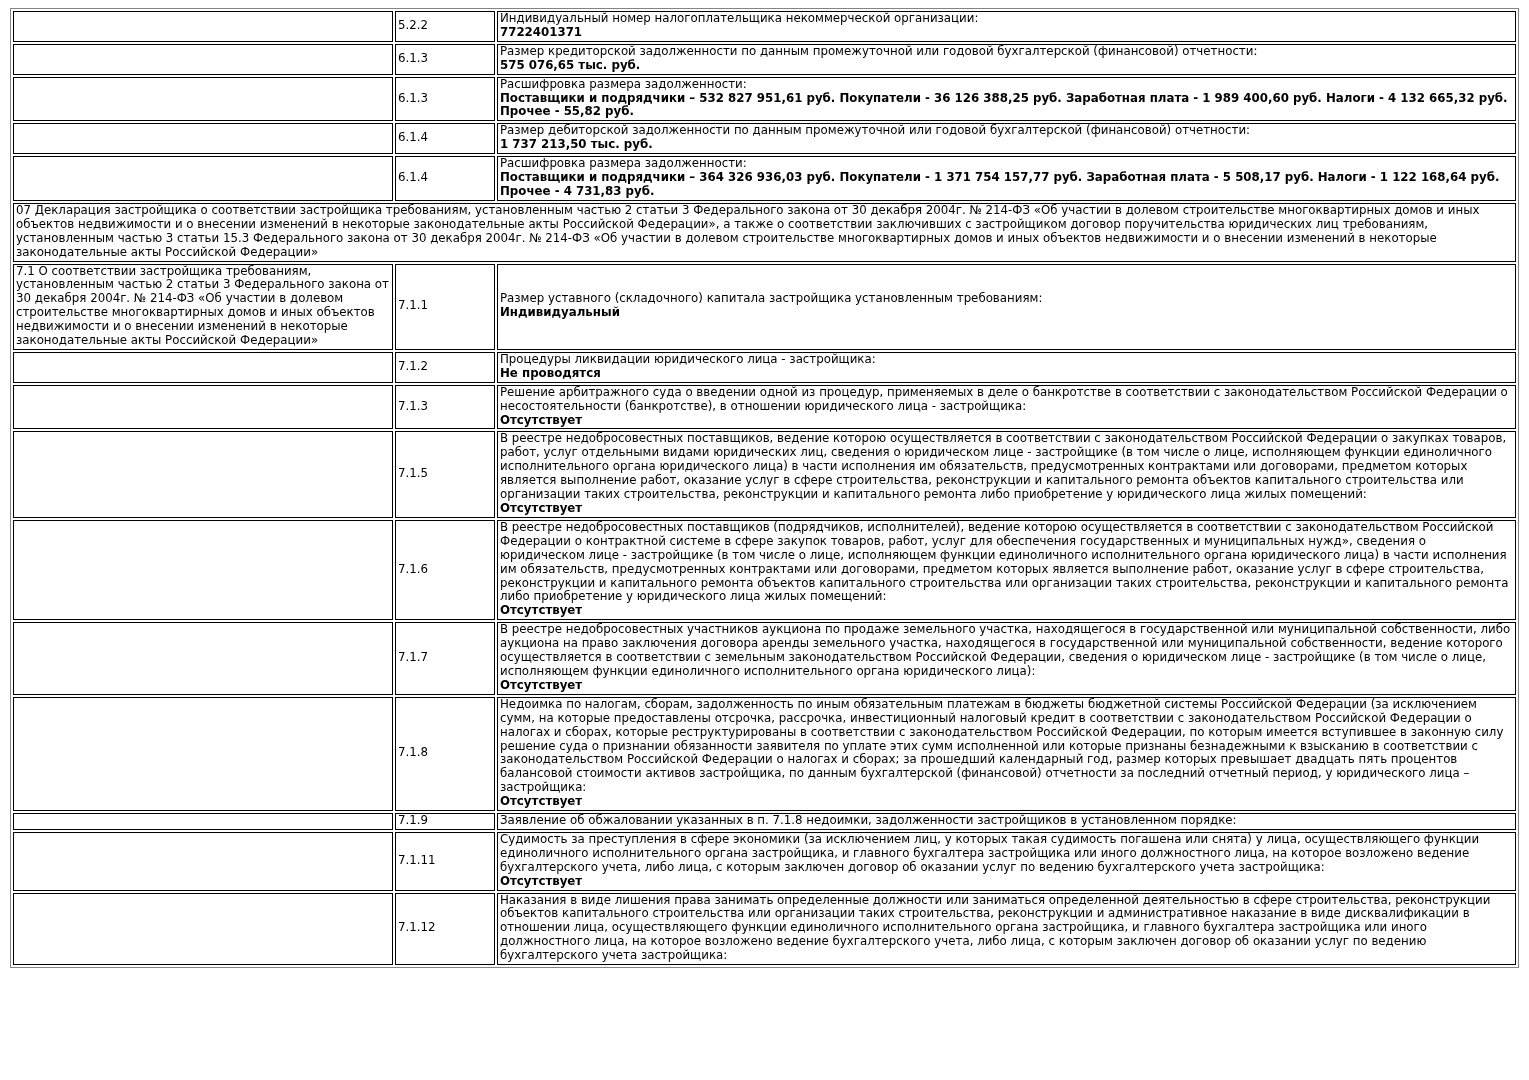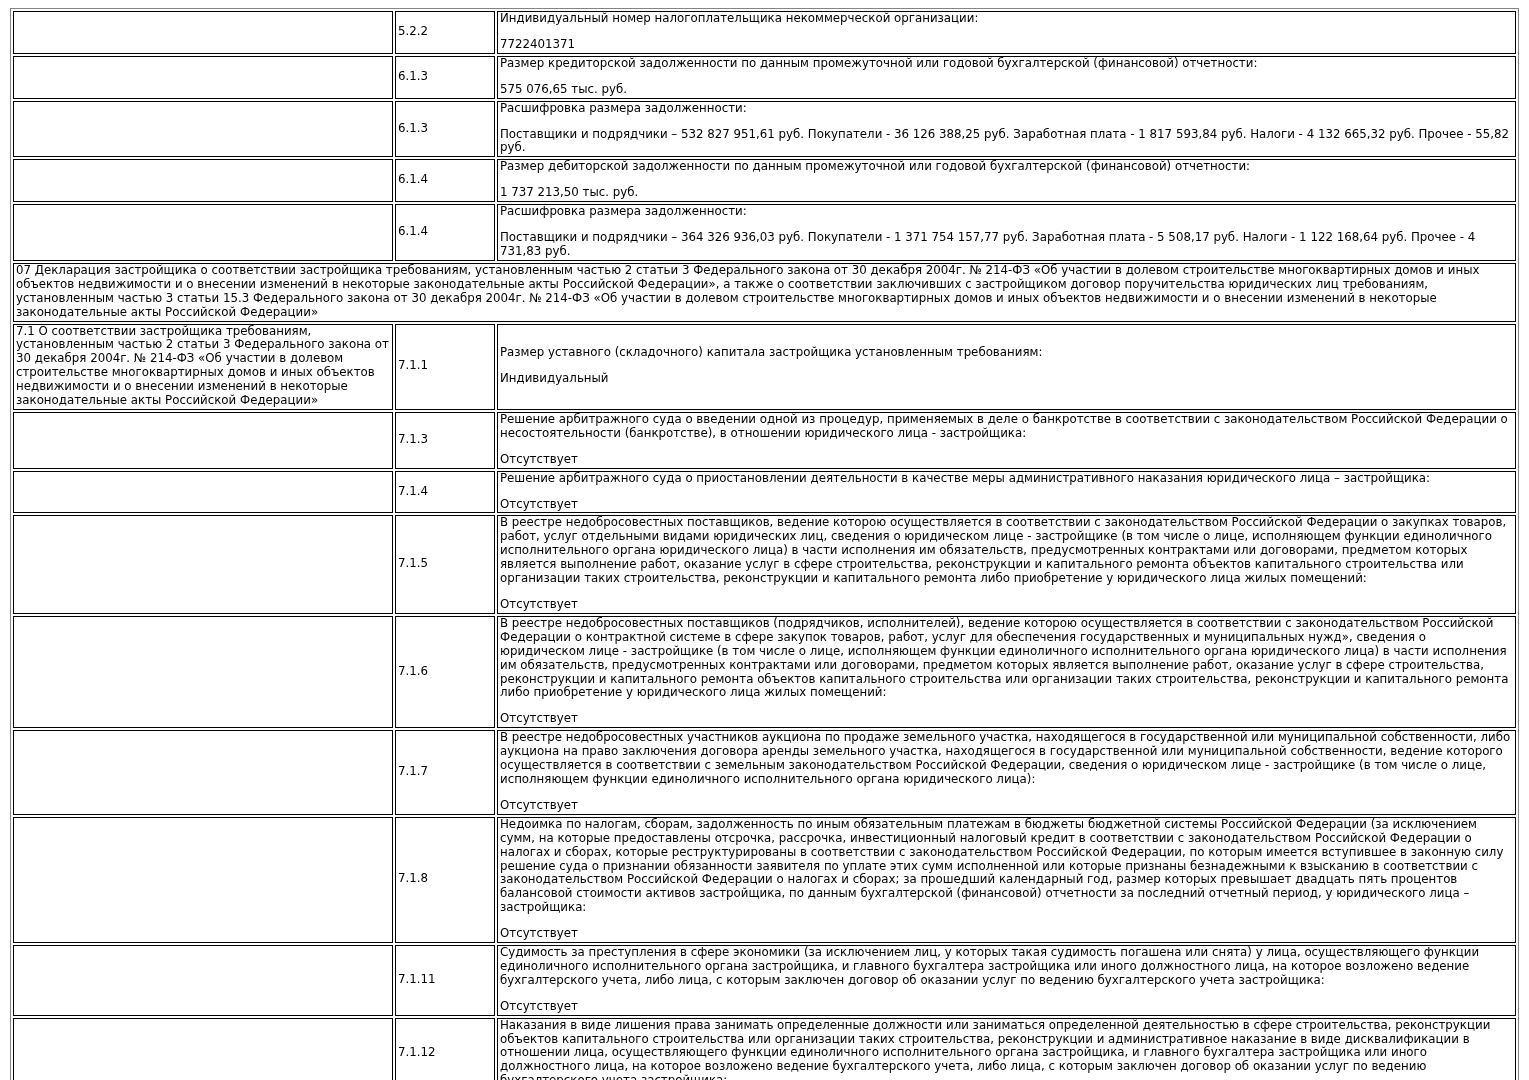--- a/index.html
+++ b/index.html
@@ -28,21 +28,21 @@
     padding: 0 2px 1px 2px;
     vertical-align: middle;
     line-height: 13.9px;
     word-wrap: break-word;
   }
   td.c-left  { }
   td.c-num   { }
   td.c-val   { }
   td.c-section { }
   .row-label { }
-  .row-value { font-weight: normal; margin-top: 12px; }
+  .row-value { font-weight: bold; }
 </style>
 </head>
 <body>
 
 <div class="page">
   <table class="decl">
     <colgroup>
       <col style="width:380px">
       <col style="width:100px">
       <col>
@@ -62,21 +62,21 @@
     <td class="c-val">
       <div class="row-label">Размер кредиторской задолженности по данным промежуточной или годовой бухгалтерской (финансовой) отчетности:</div>
       <div class="row-value">575 076,65 тыс. руб.</div>
     </td>
   </tr>
         <tr>
     <td class="c-left"></td>
     <td class="c-num">6.1.3</td>
     <td class="c-val">
       <div class="row-label">Расшифровка размера задолженности:</div>
-      <div class="row-value">Поставщики и подрядчики – 532 827 951,61 руб. Покупатели - 36 126 388,25 руб. Заработная плата - 1 817 593,84 руб. Налоги - 4 132 665,32 руб. Прочее - 55,82 руб.</div>
+      <div class="row-value">Поставщики и подрядчики – 532 827 951,61 руб. Покупатели - 36 126 388,25 руб. Заработная плата - 1 989 400,60 руб. Налоги - 4 132 665,32 руб. Прочее - 55,82 руб.</div>
     </td>
   </tr>
         <tr>
     <td class="c-left"></td>
     <td class="c-num">6.1.4</td>
     <td class="c-val">
       <div class="row-label">Размер дебиторской задолженности по данным промежуточной или годовой бухгалтерской (финансовой) отчетности:</div>
       <div class="row-value">1 737 213,50 тыс. руб.</div>
     </td>
   </tr>
@@ -94,31 +94,31 @@
         <tr>
     <td class="c-left">7.1 О соответствии застройщика требованиям, установленным частью 2 статьи 3 Федерального закона от 30 декабря 2004г. № 214-ФЗ «Об участии в долевом строительстве многоквартирных домов и иных объектов недвижимости и о внесении изменений в некоторые законодательные акты Российской Федерации»</td>
     <td class="c-num">7.1.1</td>
     <td class="c-val">
       <div class="row-label">Размер уставного (складочного) капитала застройщика установленным требованиям:</div>
       <div class="row-value">Индивидуальный</div>
     </td>
   </tr>
         <tr>
     <td class="c-left"></td>
-    <td class="c-num">7.1.3</td>
+    <td class="c-num">7.1.2</td>
     <td class="c-val">
-      <div class="row-label">Решение арбитражного суда о введении одной из процедур, применяемых в деле о банкротстве в соответствии с законодательством Российской Федерации о несостоятельности (банкротстве), в отношении юридического лица - застройщика:</div>
-      <div class="row-value">Отсутствует</div>
+      <div class="row-label">Процедуры ликвидации юридического лица - застройщика:</div>
+      <div class="row-value">Не проводятся</div>
     </td>
   </tr>
         <tr>
     <td class="c-left"></td>
-    <td class="c-num">7.1.4</td>
+    <td class="c-num">7.1.3</td>
     <td class="c-val">
-      <div class="row-label">Решение арбитражного суда о приостановлении деятельности в качестве меры административного наказания юридического лица – застройщика:</div>
+      <div class="row-label">Решение арбитражного суда о введении одной из процедур, применяемых в деле о банкротстве в соответствии с законодательством Российской Федерации о несостоятельности (банкротстве), в отношении юридического лица - застройщика:</div>
       <div class="row-value">Отсутствует</div>
     </td>
   </tr>
         <tr>
     <td class="c-left"></td>
     <td class="c-num">7.1.5</td>
     <td class="c-val">
       <div class="row-label">В реестре недобросовестных поставщиков, ведение которою осуществляется в соответствии с законодательством Российской Федерации о закупках товаров, работ, услуг отдельными видами юридических лиц, сведения о юридическом лице - застройщике (в том числе о лице, исполняющем функции единоличного исполнительного органа юридического лица) в части исполнения им обязательств, предусмотренных контрактами или договорами, предметом которых является выполнение работ, оказание услуг в сфере строительства, реконструкции и капитального ремонта объектов капитального строительства или организации таких строительства, реконструкции и капитального ремонта либо приобретение у юридического лица жилых помещений:</div>
       <div class="row-value">Отсутствует</div>
     </td>
@@ -142,20 +142,28 @@
         <tr>
     <td class="c-left"></td>
     <td class="c-num">7.1.8</td>
     <td class="c-val">
       <div class="row-label">Недоимка по налогам, сборам, задолженность по иным обязательным платежам в бюджеты бюджетной системы Российской Федерации (за исключением сумм, на которые предоставлены отсрочка, рассрочка, инвестиционный налоговый кредит в соответствии с законодательством Российской Федерации о налогах и сборах, которые реструктурированы в соответствии с законодательством Российской Федерации, по которым имеется вступившее в законную силу решение суда о признании обязанности заявителя по уплате этих сумм исполненной или которые признаны безнадежными к взысканию в соответствии с законодательством Российской Федерации о налогах и сборах; за прошедший календарный год, размер которых превышает двадцать пять процентов балансовой стоимости активов застройщика, по данным бухгалтерской (финансовой) отчетности за последний отчетный период, у юридического лица – застройщика:</div>
       <div class="row-value">Отсутствует</div>
     </td>
   </tr>
         <tr>
     <td class="c-left"></td>
+    <td class="c-num">7.1.9</td>
+    <td class="c-val">
+      <div class="row-label">Заявление об обжаловании указанных в п. 7.1.8 недоимки, задолженности застройщиков в установленном порядке:</div>
+
+    </td>
+  </tr>
+        <tr>
+    <td class="c-left"></td>
     <td class="c-num">7.1.11</td>
     <td class="c-val">
       <div class="row-label">Судимость за преступления в сфере экономики (за исключением лиц, у которых такая судимость погашена или снята) у лица, осуществляющего функции единоличного исполнительного органа застройщика, и главного бухгалтера застройщика или иного должностного лица, на которое возложено ведение бухгалтерского учета, либо лица, с которым заключен договор об оказании услуг по ведению бухгалтерского учета застройщика:</div>
       <div class="row-value">Отсутствует</div>
     </td>
   </tr>
         <tr>
     <td class="c-left"></td>
     <td class="c-num">7.1.12</td>
     <td class="c-val">

